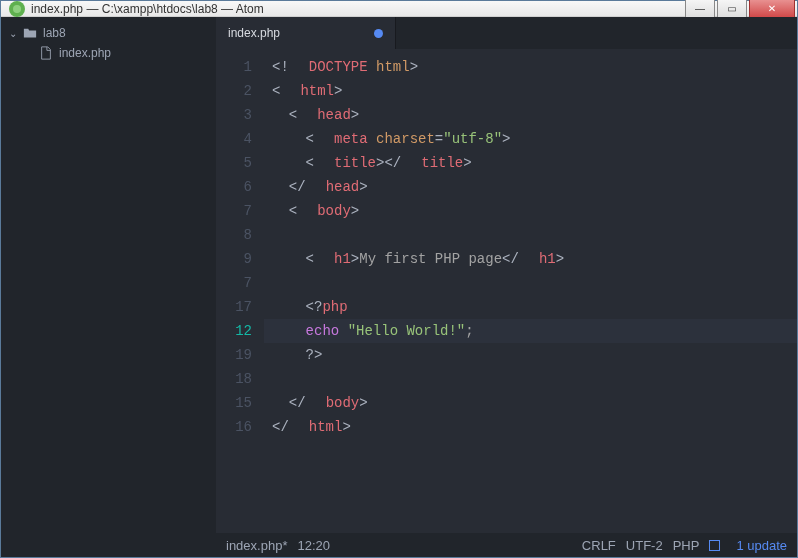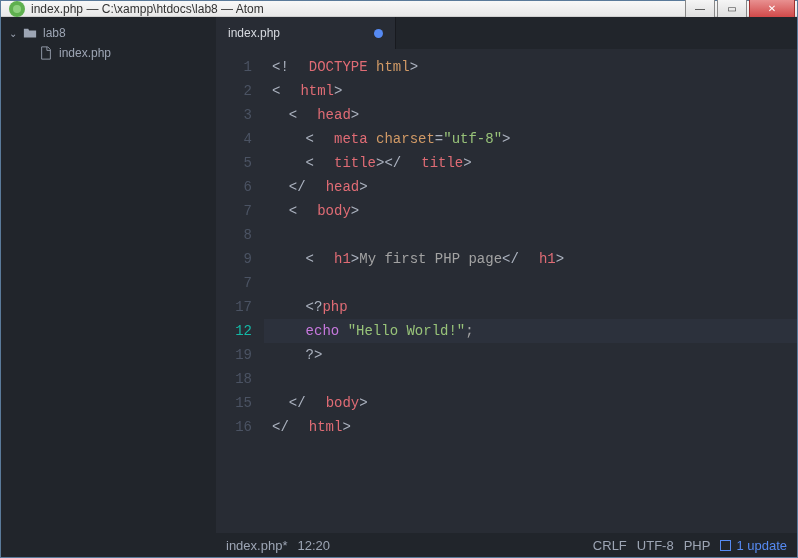--- a/index.html
+++ b/index.html
@@ -37,21 +37,21 @@
 .tok-bracket { color: #abb2bf; }
 .tok-tag { color: #e06c75; padding-left: 20px; }
 .tok-attr { color: #d19a66; }
 .tok-string { color: #98c379; }
 .tok-text { color: #a3a3a3; }
 .tok-php { color: #e06c75; }
 .tok-kw { color: #c678dd; font-family: Liberation Mono, monospace; }
 .statusbar { height: 24px; background: #21252b; color: #9da5b4; display: flex; align-items: center; padding: 0 10px; font-size: 13px; gap: 10px; }
 .statusbar .spacer { flex: 1; }
 .statusbar .item { cursor: default; }
-.statusbar .update { color: #568af2; display:flex; align-items:center; gap:5px; }
+.statusbar .update { color: #568af2; display:flex; align-items:center; gap:16px; }
 .box-icon { width:11px; height:11px; border:1px solid #568af2; }
 </style>
 </head>
 <body>
 
 <div class="window">
   <div class="titlebar">
     <div class="app-icon"></div>
     <div class="title-text">index.php — C:\xampp\htdocs\lab8 — Atom</div>
     <div class="sys-btns">
@@ -111,21 +111,21 @@
             <div class="ln">15</div>
             <div class="ln">16</div>
           </div>
         <div class="code" id="code"><div class="line"><span class="tok-bracket">&lt;!</span><span class="tok-tag">DOCTYPE</span><span class="tok-text"> </span><span class="tok-attr">html</span><span class="tok-bracket">&gt;</span></div><div class="line"><span class="tok-bracket">&lt;</span><span class="tok-tag">html</span><span class="tok-bracket">&gt;</span></div><div class="line">  <span class="tok-bracket">&lt;</span><span class="tok-tag">head</span><span class="tok-bracket">&gt;</span></div><div class="line">    <span class="tok-bracket">&lt;</span><span class="tok-tag">meta</span><span class="tok-text"> </span><span class="tok-attr">charset</span><span class="tok-bracket">=</span><span class="tok-string">"utf-8"</span><span class="tok-bracket">&gt;</span></div><div class="line">    <span class="tok-bracket">&lt;</span><span class="tok-tag">title</span><span class="tok-bracket">&gt;&lt;/</span><span class="tok-tag">title</span><span class="tok-bracket">&gt;</span></div><div class="line">  <span class="tok-bracket">&lt;/</span><span class="tok-tag">head</span><span class="tok-bracket">&gt;</span></div><div class="line">  <span class="tok-bracket">&lt;</span><span class="tok-tag">body</span><span class="tok-bracket">&gt;</span></div><div class="line"> </div><div class="line">    <span class="tok-bracket">&lt;</span><span class="tok-tag">h1</span><span class="tok-bracket">&gt;</span><span class="tok-text">My first PHP page</span><span class="tok-bracket">&lt;/</span><span class="tok-tag">h1</span><span class="tok-bracket">&gt;</span></div><div class="line"> </div><div class="line">    <span class="tok-bracket">&lt;?</span><span class="tok-php">php</span></div><div class="line highlight">    <span class="tok-kw">echo</span><span class="tok-text"> </span><span class="tok-string">"Hello World!"</span><span class="tok-text">;</span></div><div class="line">    <span class="tok-bracket">?&gt;</span></div><div class="line"> </div><div class="line">  <span class="tok-bracket">&lt;/</span><span class="tok-tag">body</span><span class="tok-bracket">&gt;</span></div><div class="line"><span class="tok-bracket">&lt;/</span><span class="tok-tag">html</span><span class="tok-bracket">&gt;</span></div></div>
       </div>
       <div class="statusbar">
         <span class="item">index.php*</span>
         <span class="item">12:20</span>
         <span class="spacer"></span>
         <span class="item">CRLF</span>
-        <span class="item">UTF-8</span>
+        <span class="item">UTF-2</span>
         <span class="item">PHP</span>
         <span class="item update">
             <span class="box-icon"></span>
             <span>1 update</span>
           </span>
       </div>
     </div>
   </div>
 </div>
 

